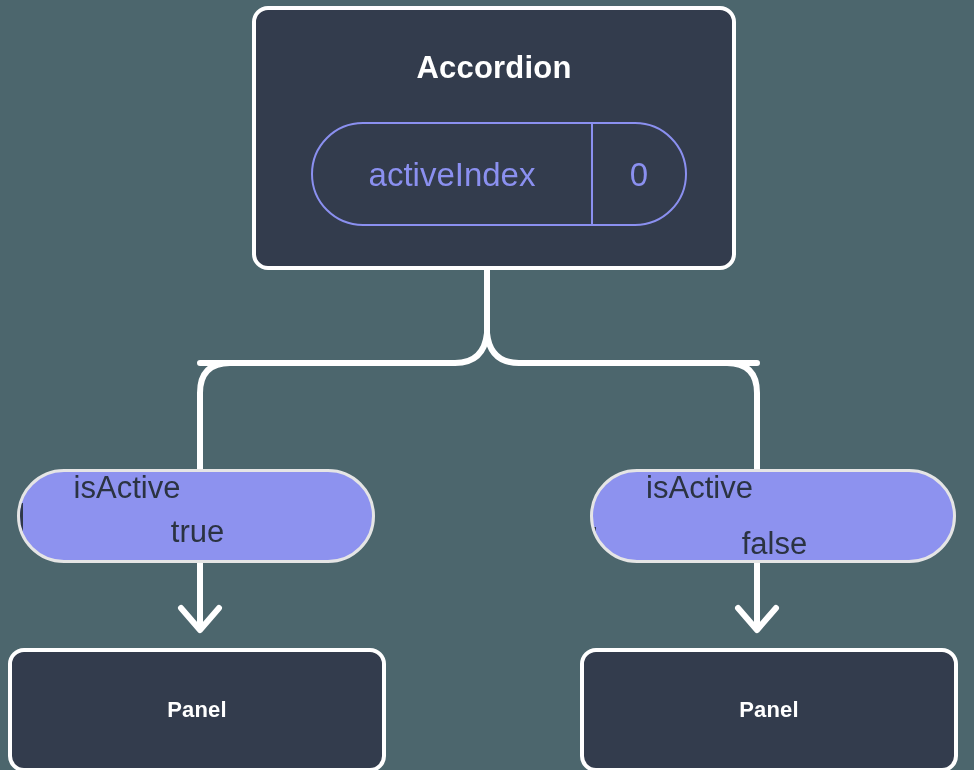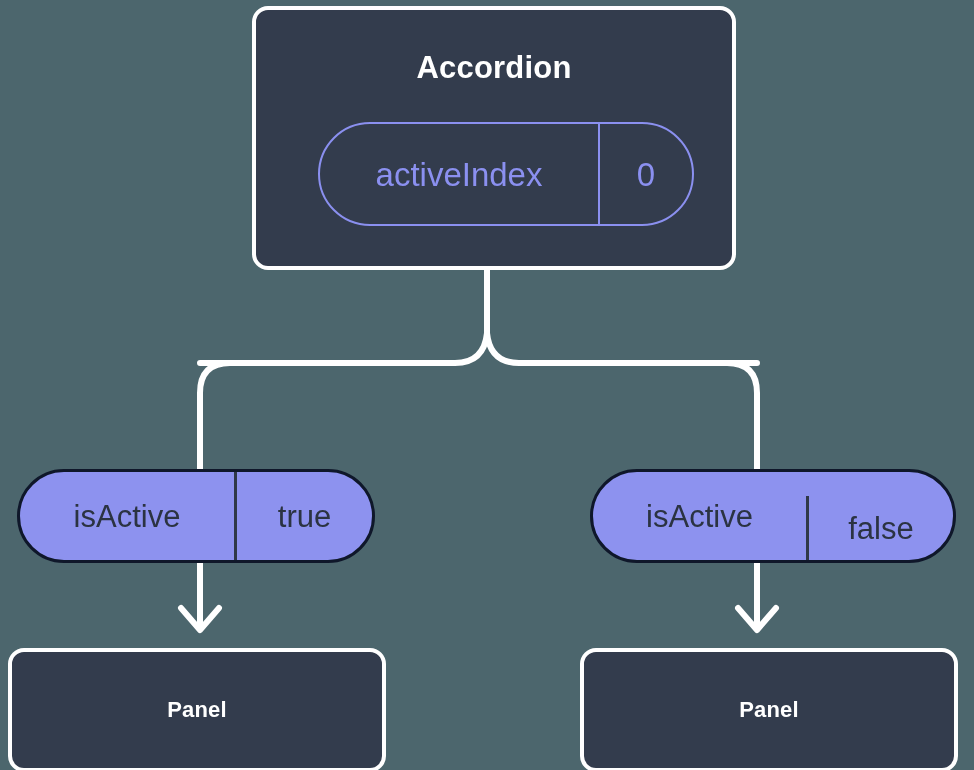--- a/index.html
+++ b/index.html
@@ -87,21 +87,21 @@
   .pill-val {
     display: flex;
     align-items: center;
     justify-content: center;
     white-space: nowrap;
     line-height: 1;
   }
 
   
   #accordion-state-pill {
-    left: 62px;
+    left: 55px;
     top: 112px;
     width: 376px;
     height: 104px;
     border: 2px solid #8b90f0;
     background: transparent;
   }
   #accordion-state-pill .pill-key {
     width: 278px;
     color: #8b90f0;
     font-size: 33px;
@@ -109,22 +109,23 @@
   #accordion-state-pill .pill-val {
     flex: 1;
     color: #8b90f0;
     font-size: 33px;
     border-left: 2px solid #8b90f0;
   }
 
   
   .prop-pill {
     height: 94px;
-    border: 3px solid #0f172a;
+    border: 3px solid #e5e5e5;
     background: #8d92ef;
+    flex-direction: column;
   }
   .prop-pill .pill-key,
   .prop-pill .pill-val {
     color: #2b3342;
     font-size: 31px;
   }
   .prop-pill .pill-val {
     border-left: 3px solid #2f3848;
   }
   #prop-pill-left {

